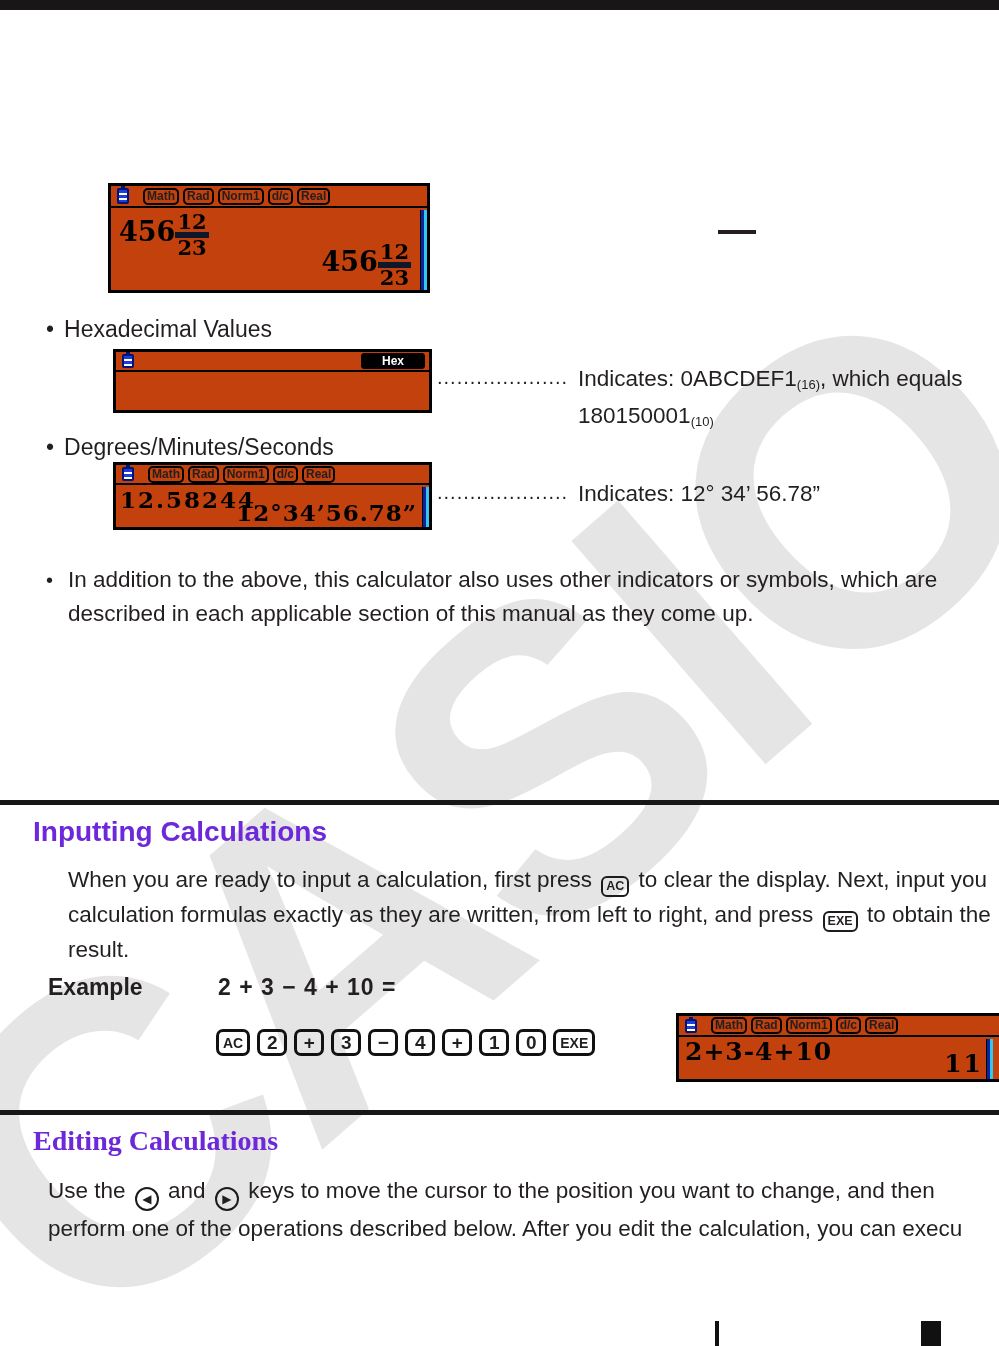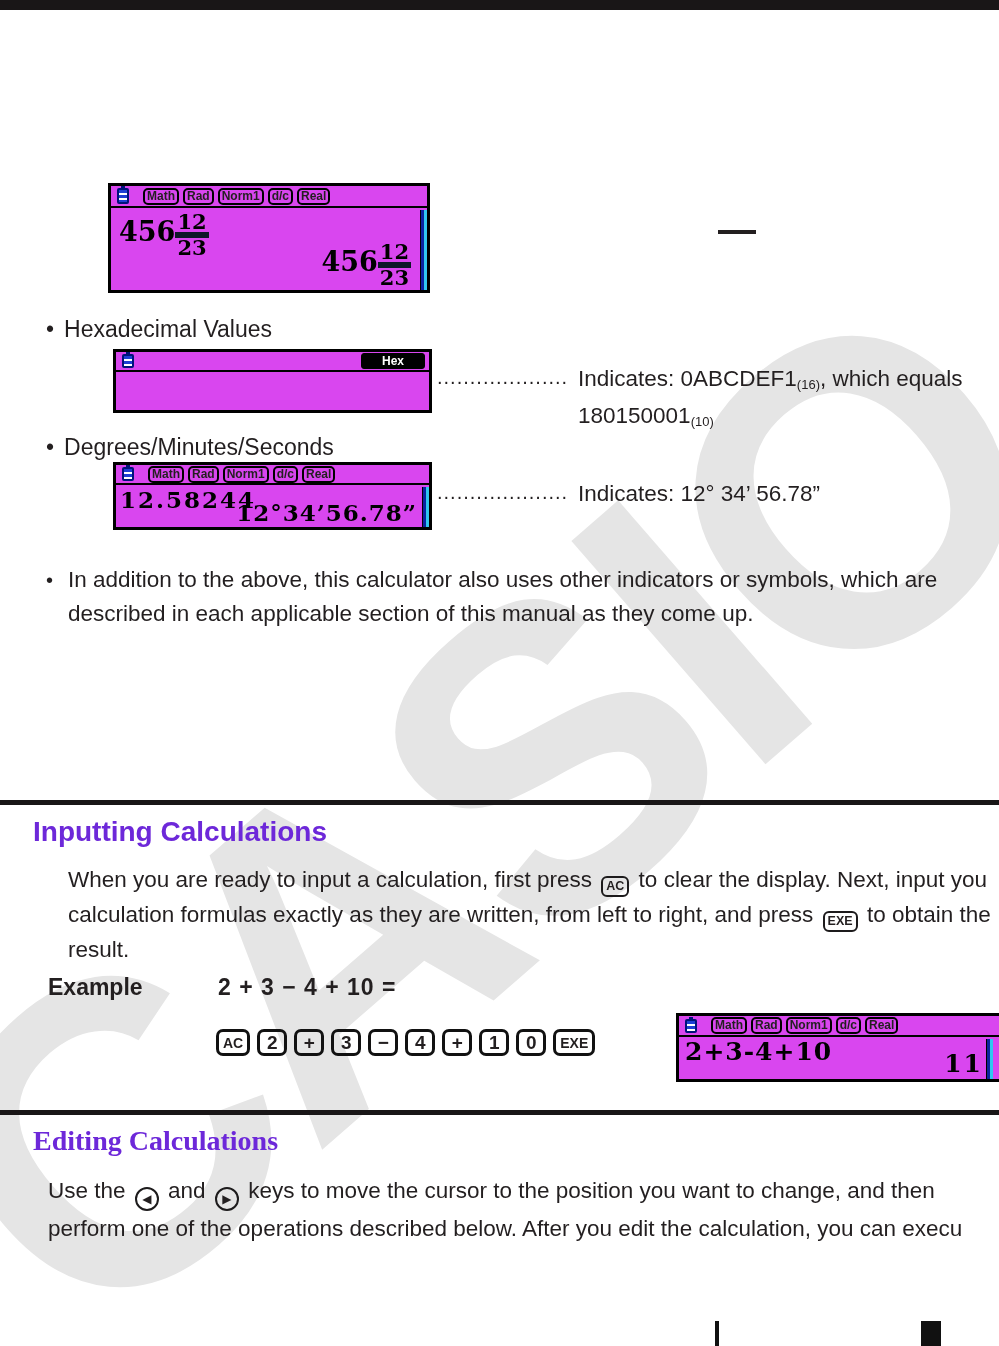--- a/index.html
+++ b/index.html
@@ -21,21 +21,21 @@
     color:#e5e5e5; line-height:430px;
     transform:rotate(-41deg);
     user-select:none;
   }
 
   
   .topbar { position:absolute; left:0; top:0; width:999px; height:10px; background:#191617; }
   .rule { position:absolute; left:0; width:999px; height:5px; background:#191617; }
 
   
-  .screen { position:absolute; background:#d946ef; border:3px solid #000; }
+  .screen { position:absolute; background:#c2410c; border:3px solid #000; }
   .sbar {
     height:22px; border-bottom:2px solid #000;
     display:flex; align-items:center; padding:1px 4px 1px 4px; gap:4px;
     font-family:"Liberation Sans", sans-serif;
   }
   .battery {
     width:12px; height:16px; border:2px solid #00137a; border-radius:2px;
     background:repeating-linear-gradient(to bottom, #1d3fd4 0 3px, #ffffff 3px 5px);
     margin:0 10px 0 2px; position:relative; flex:none;
   }

